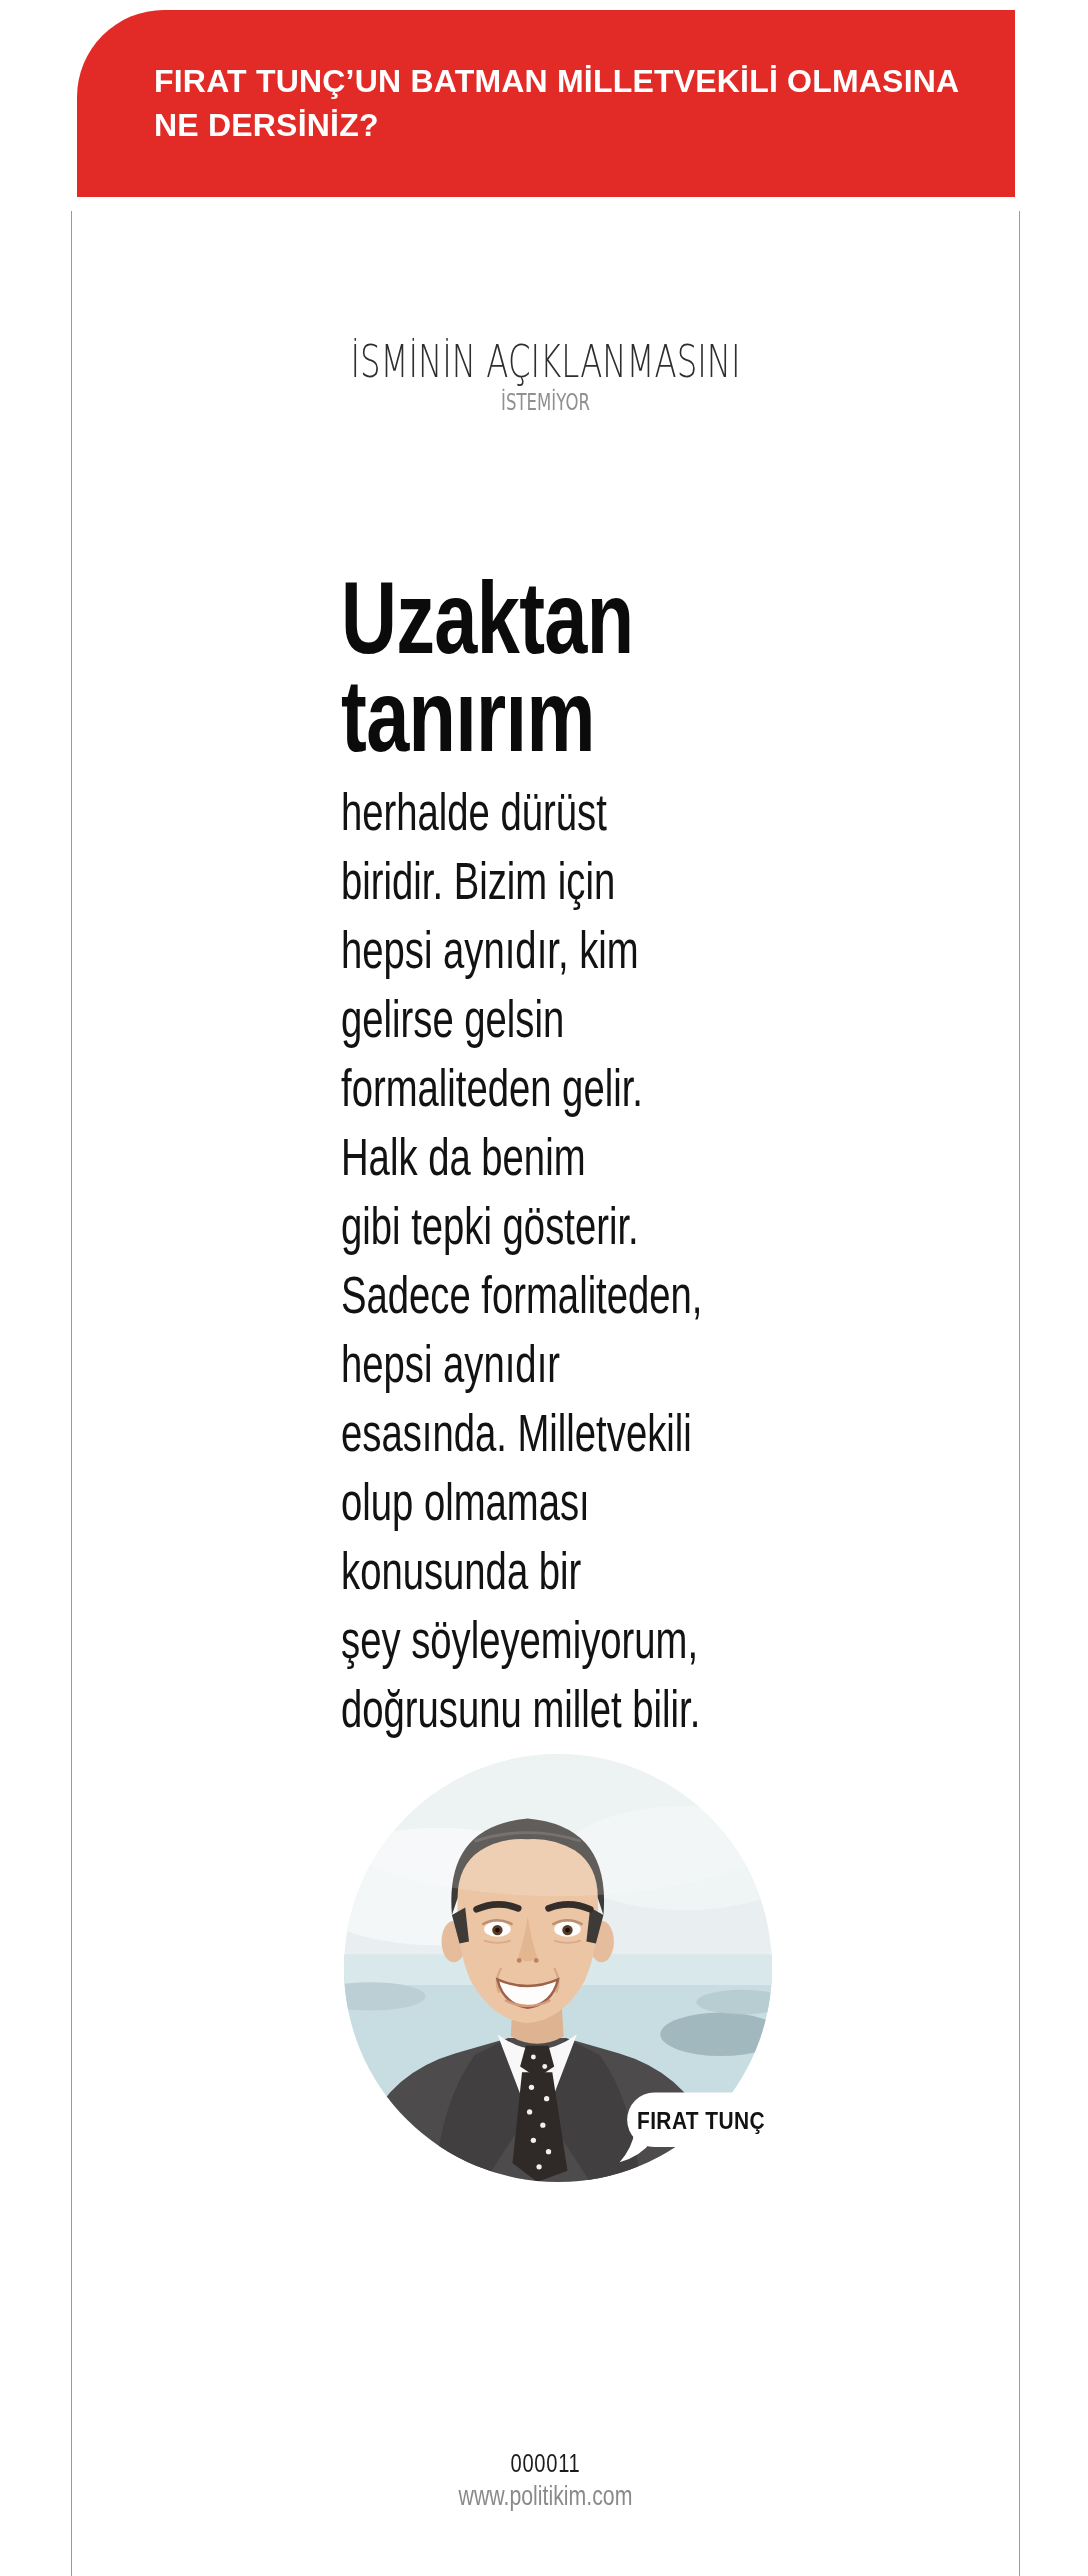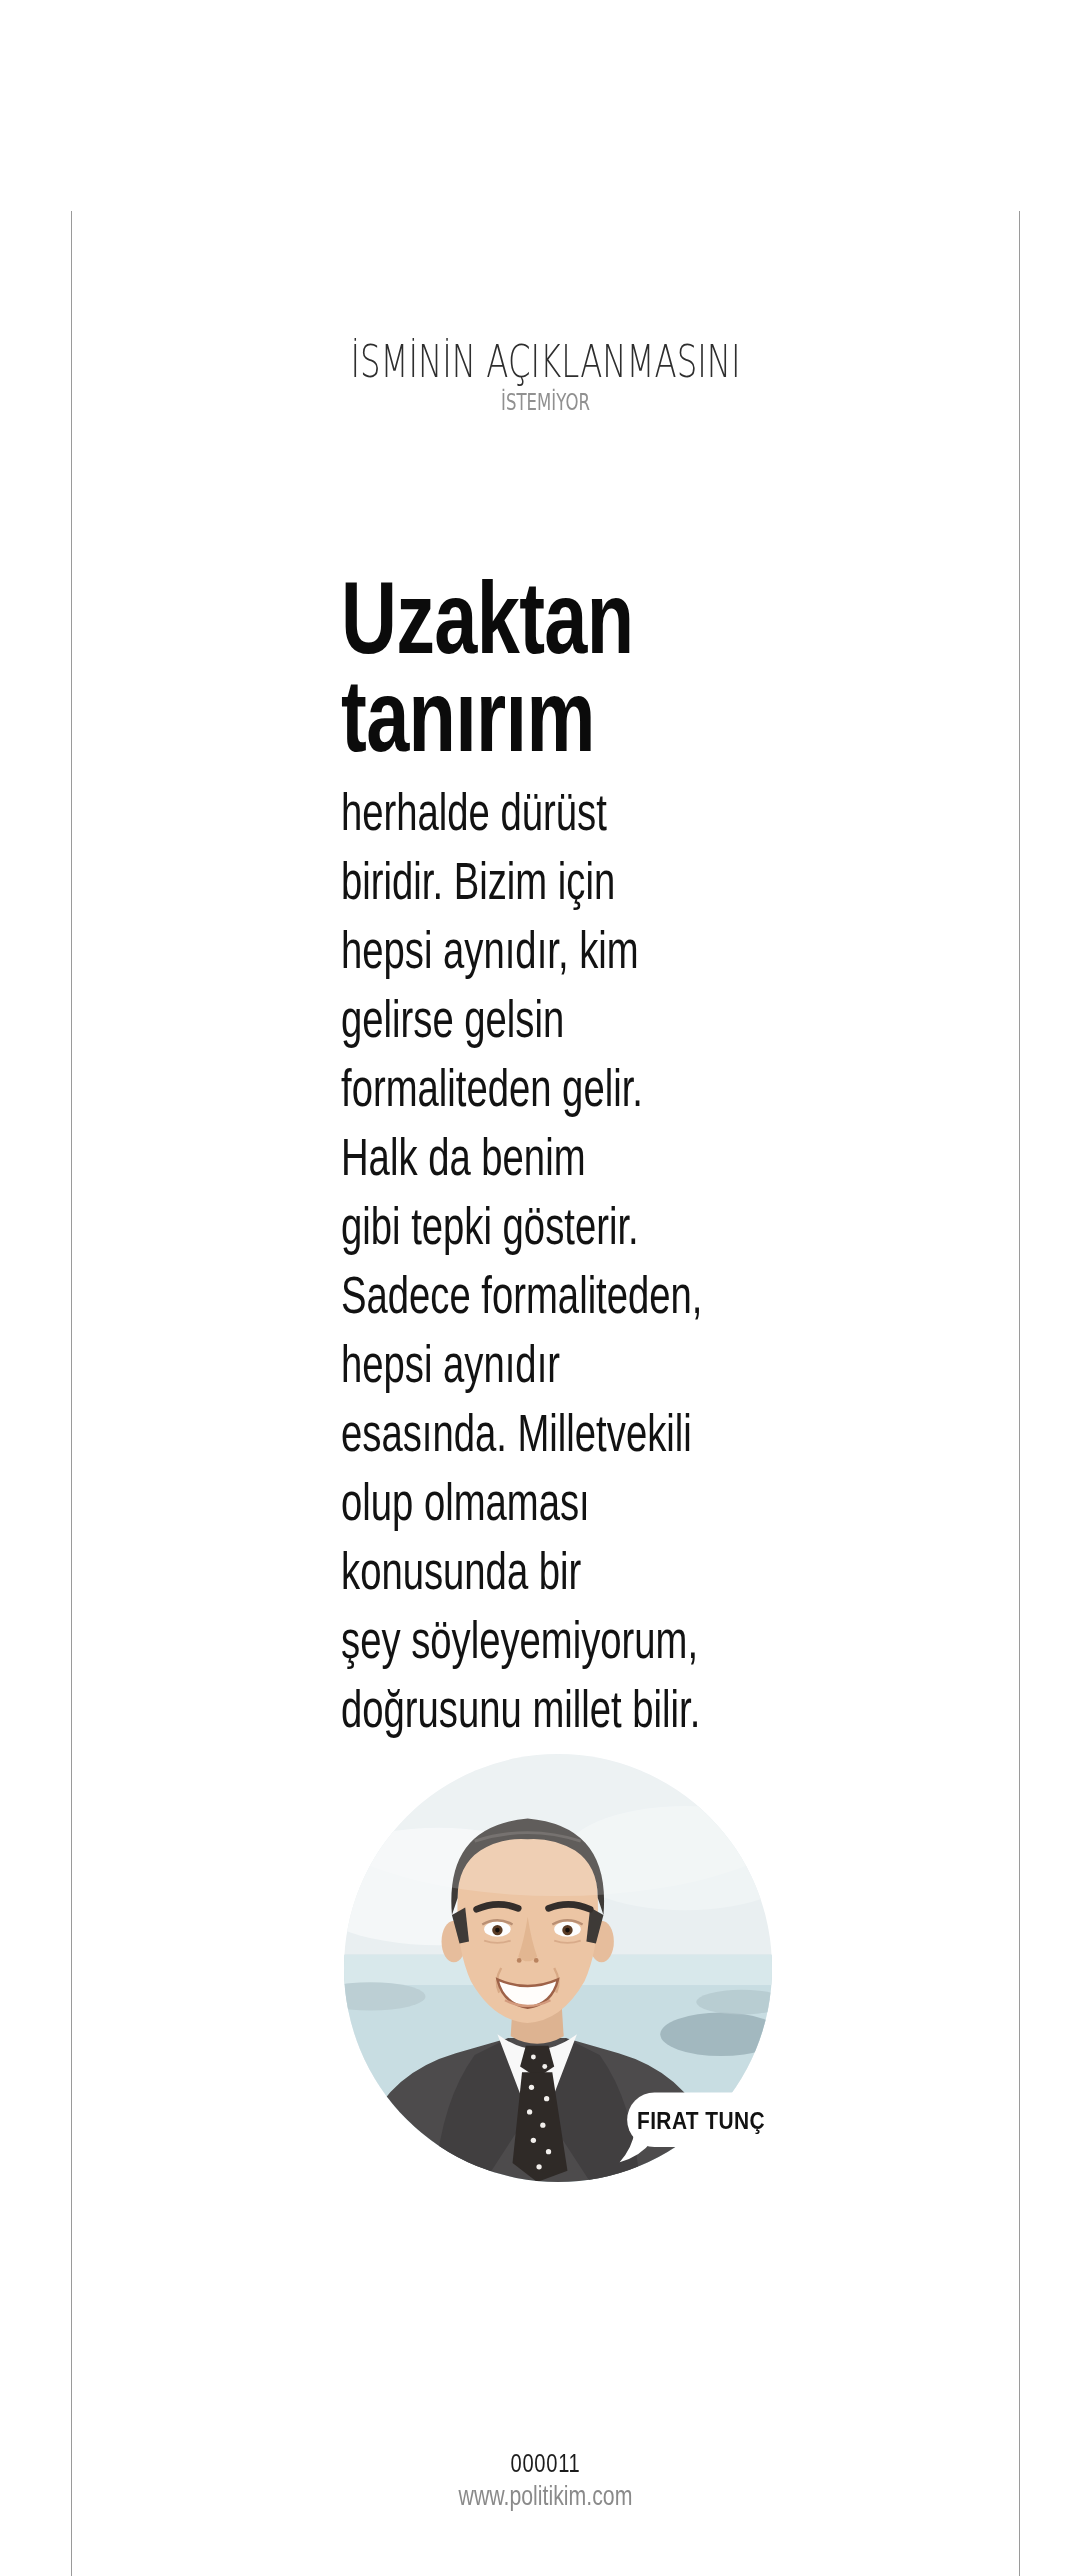--- a/index.html
+++ b/index.html
@@ -97,20 +97,24 @@
     position:absolute;left:71px;top:2480px;width:949px;text-align:center;
     font-size:28px;line-height:32px;color:var(--website-color,#8a8a8a);
     transform:scaleX(0.76);transform-origin:50% 50%;
   }
 </style>
 </head>
 <body>
 
 <div id="page">
 
+  <div class="banner">
+    <div class="banner-text">FIRAT TUNÇ’UN BATMAN MİLLETVEKİLİ OLMASINA
+NE DERSİNİZ?</div>
+  </div>
 
   <div class="frame"></div>
 
   <div class="kicker">İSMİNİN AÇIKLANMASINI</div>
   <div class="kicker-sub">İSTEMİYOR</div>
 
   <div class="headline">Uzaktan
 tanırım</div>
   <div class="quote-body">herhalde dürüst
 biridir. Bizim için

